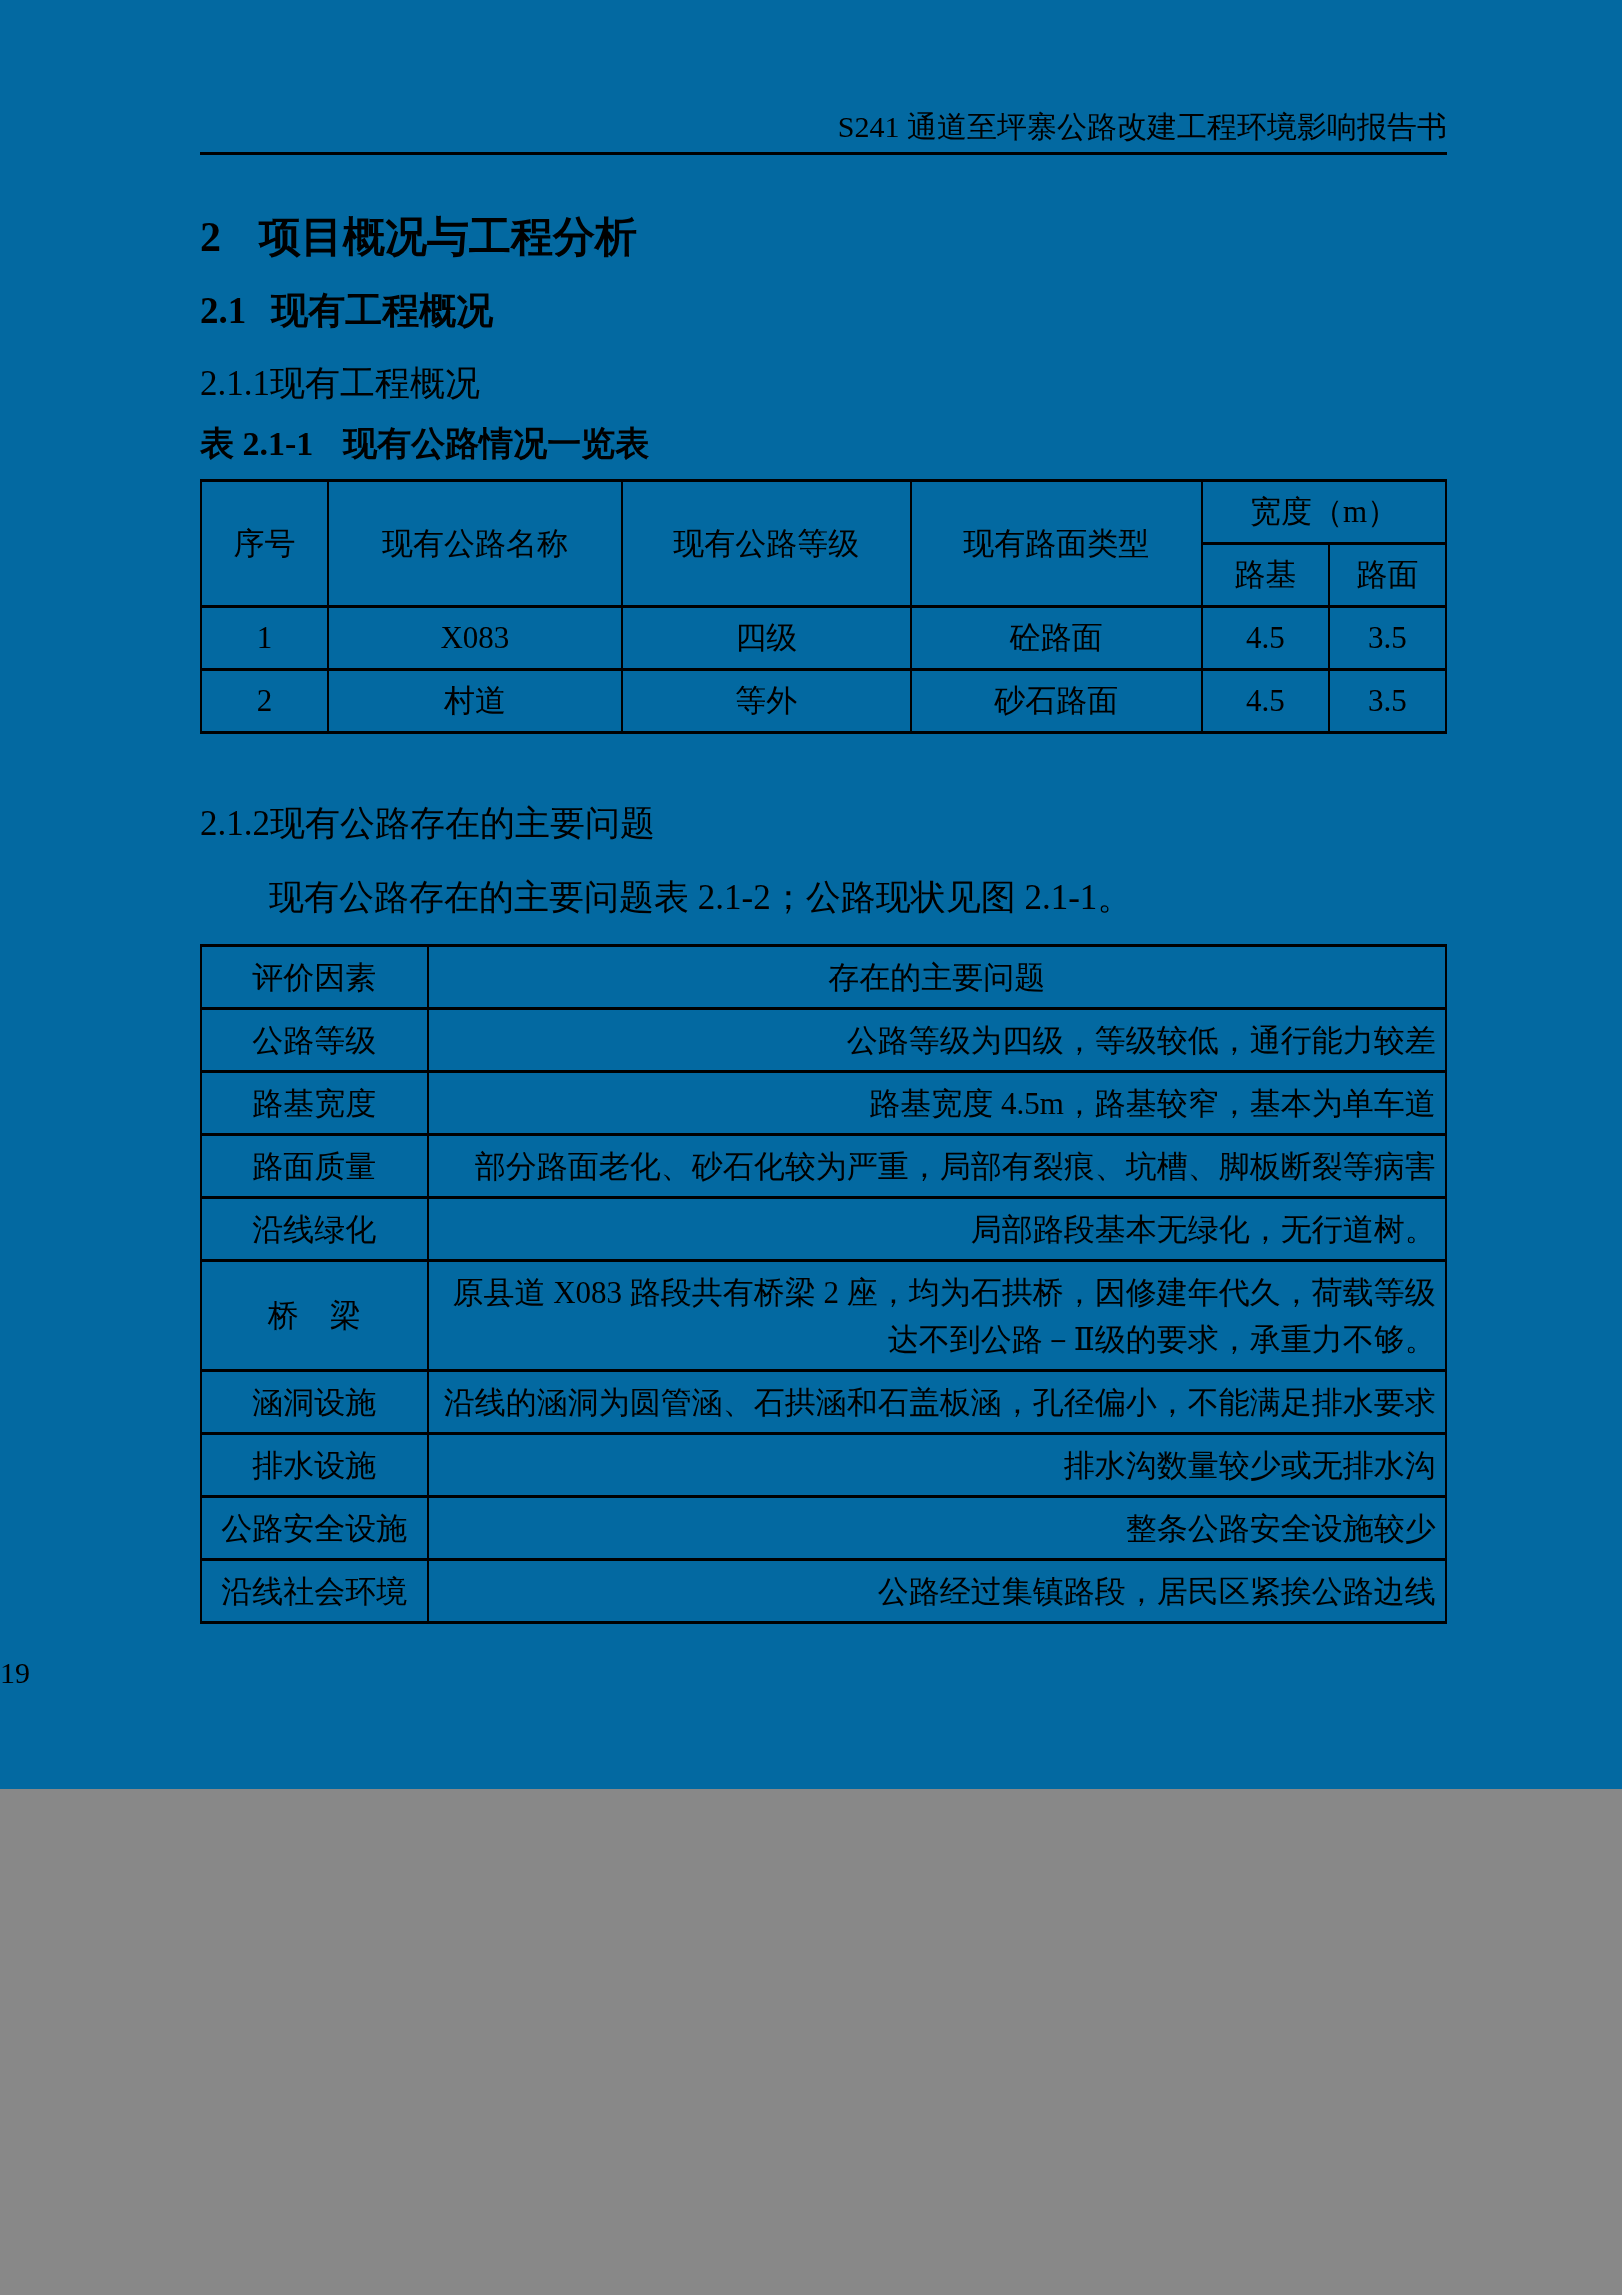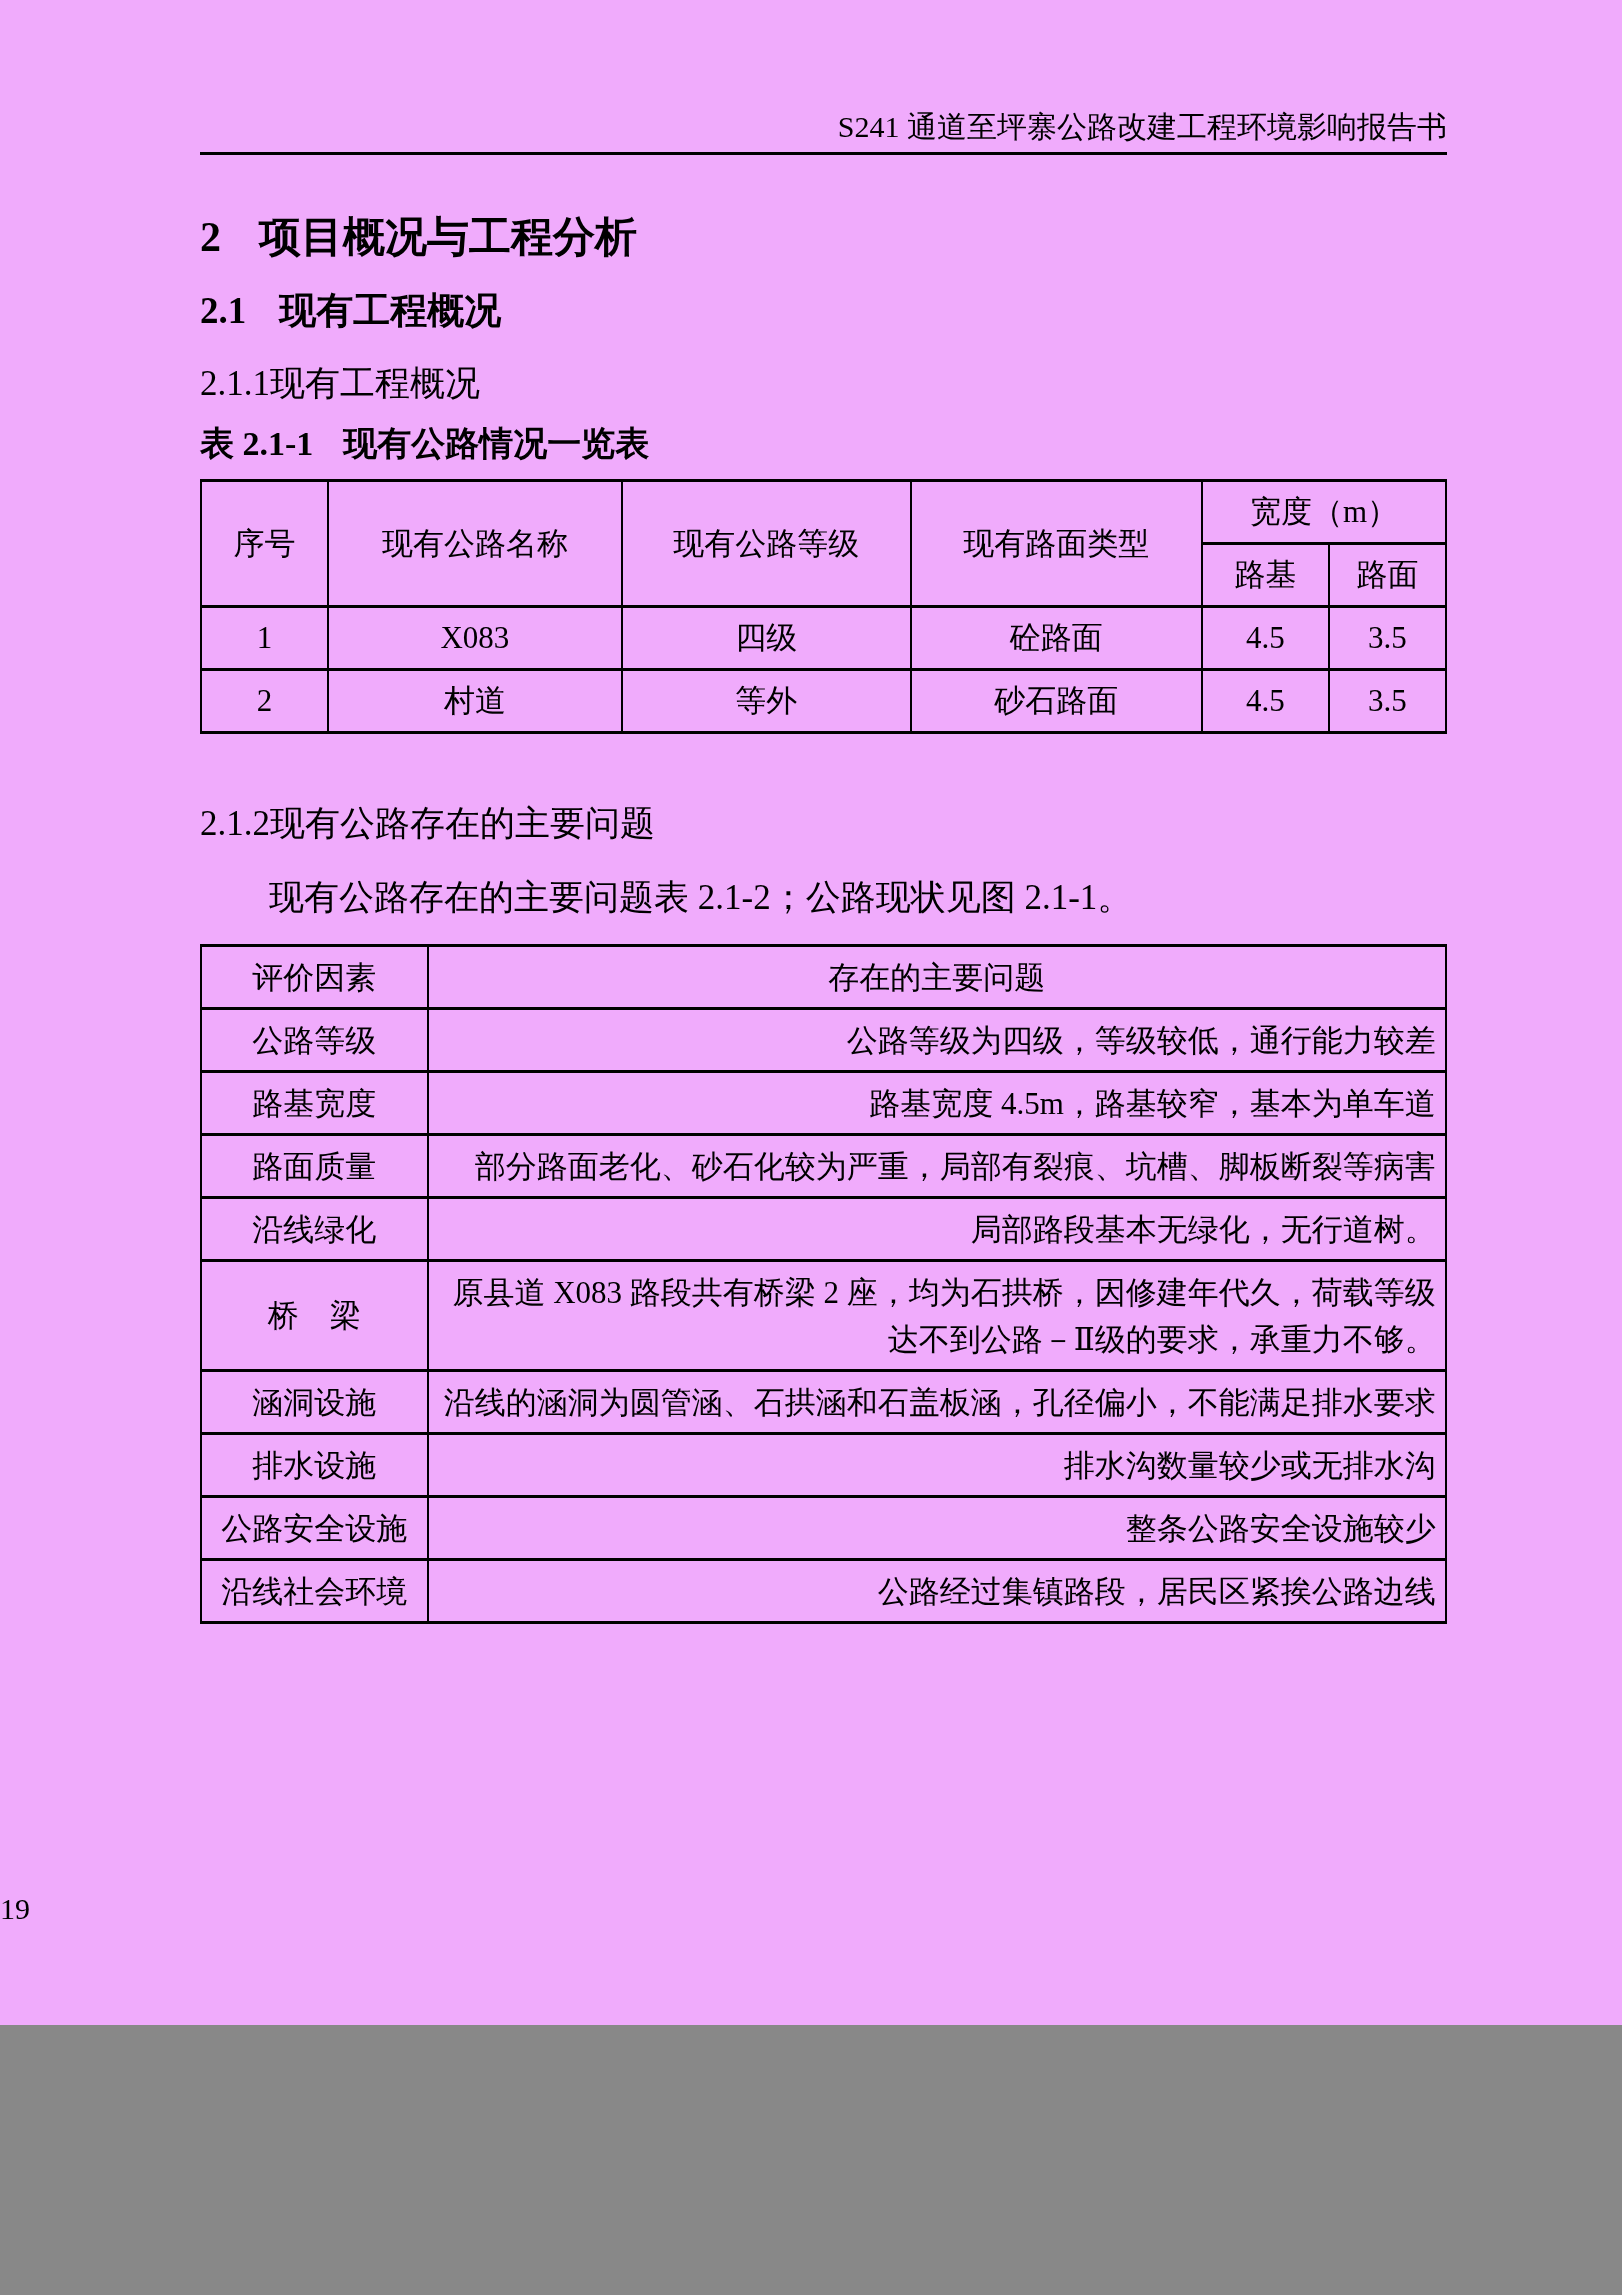--- a/index.html
+++ b/index.html
@@ -1,21 +1,21 @@
 <!DOCTYPE html>
 <html style="font-size:10.5px"><head>
 <meta charset="utf-8">
 <style>
   html, body { margin: 0; padding: 0; background: #888; }
   .page {
     position: relative;
     width: 1622px;
-    height: 2025px;
+    height: 1789px;
     margin: 0 auto;
-    background: #f0abfc;
+    background: #0369a1;
     color: #000;
     font-family: "Liberation Serif", "DejaVu Serif", serif;
     overflow: hidden;
   }
   .content {
     position: absolute;
     left: 200px;
     top: 0;
     width: 1247px;
   }
@@ -39,21 +39,21 @@
     line-height: 1.15;
   }
   .h1 .num { margin-right: 38px; font-family: "Liberation Serif", "DejaVu Serif", serif; }
   .h2 {
     margin-top: 29px;
     font-family: "Liberation Sans", "DejaVu Sans", sans-serif;
     font-weight: bold;
     font-size: 37px;
     line-height: 1.15;
   }
-  .h2 .num { margin-right: 33px; font-family: "Liberation Serif", "DejaVu Serif", serif; }
+  .h2 .num { margin-right: 25px; font-family: "Liberation Serif", "DejaVu Serif", serif; }
   .h3 {
     margin-top: 30px;
     font-size: 35px;
     line-height: 1.2;
     font-weight: normal;
   }
   .h3 .num { }
   .para {
     margin-top: 5.2px;
     font-size: 35px;

